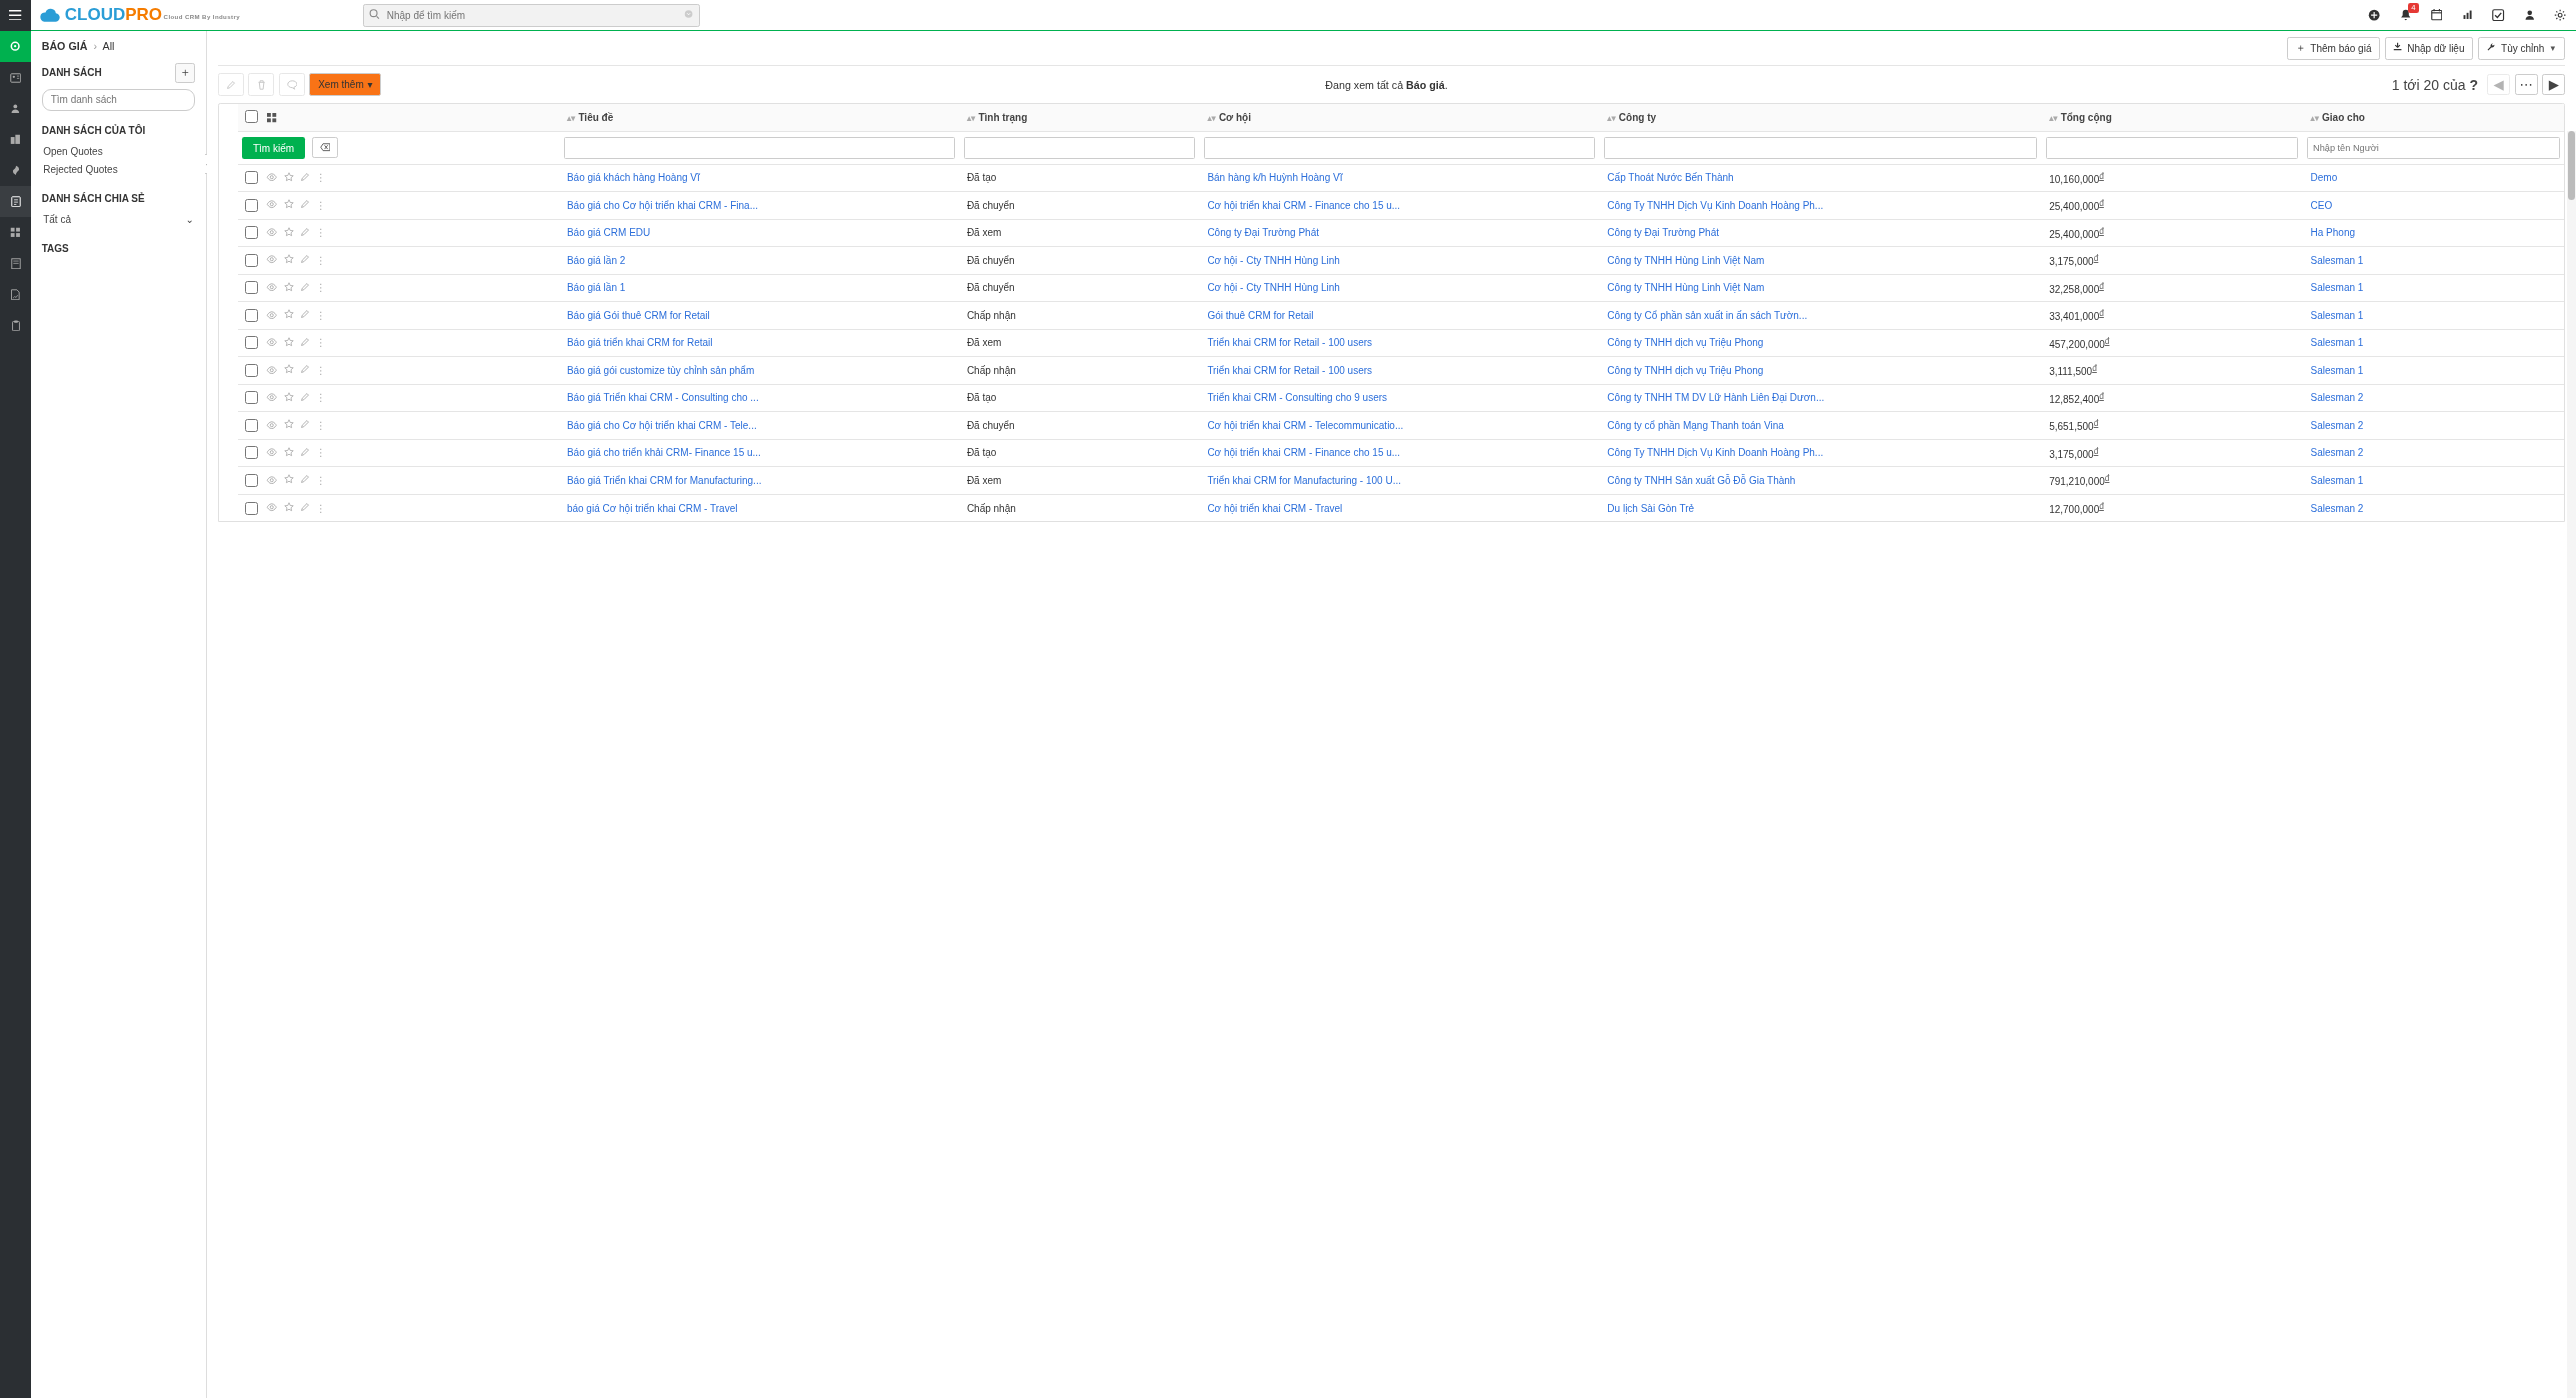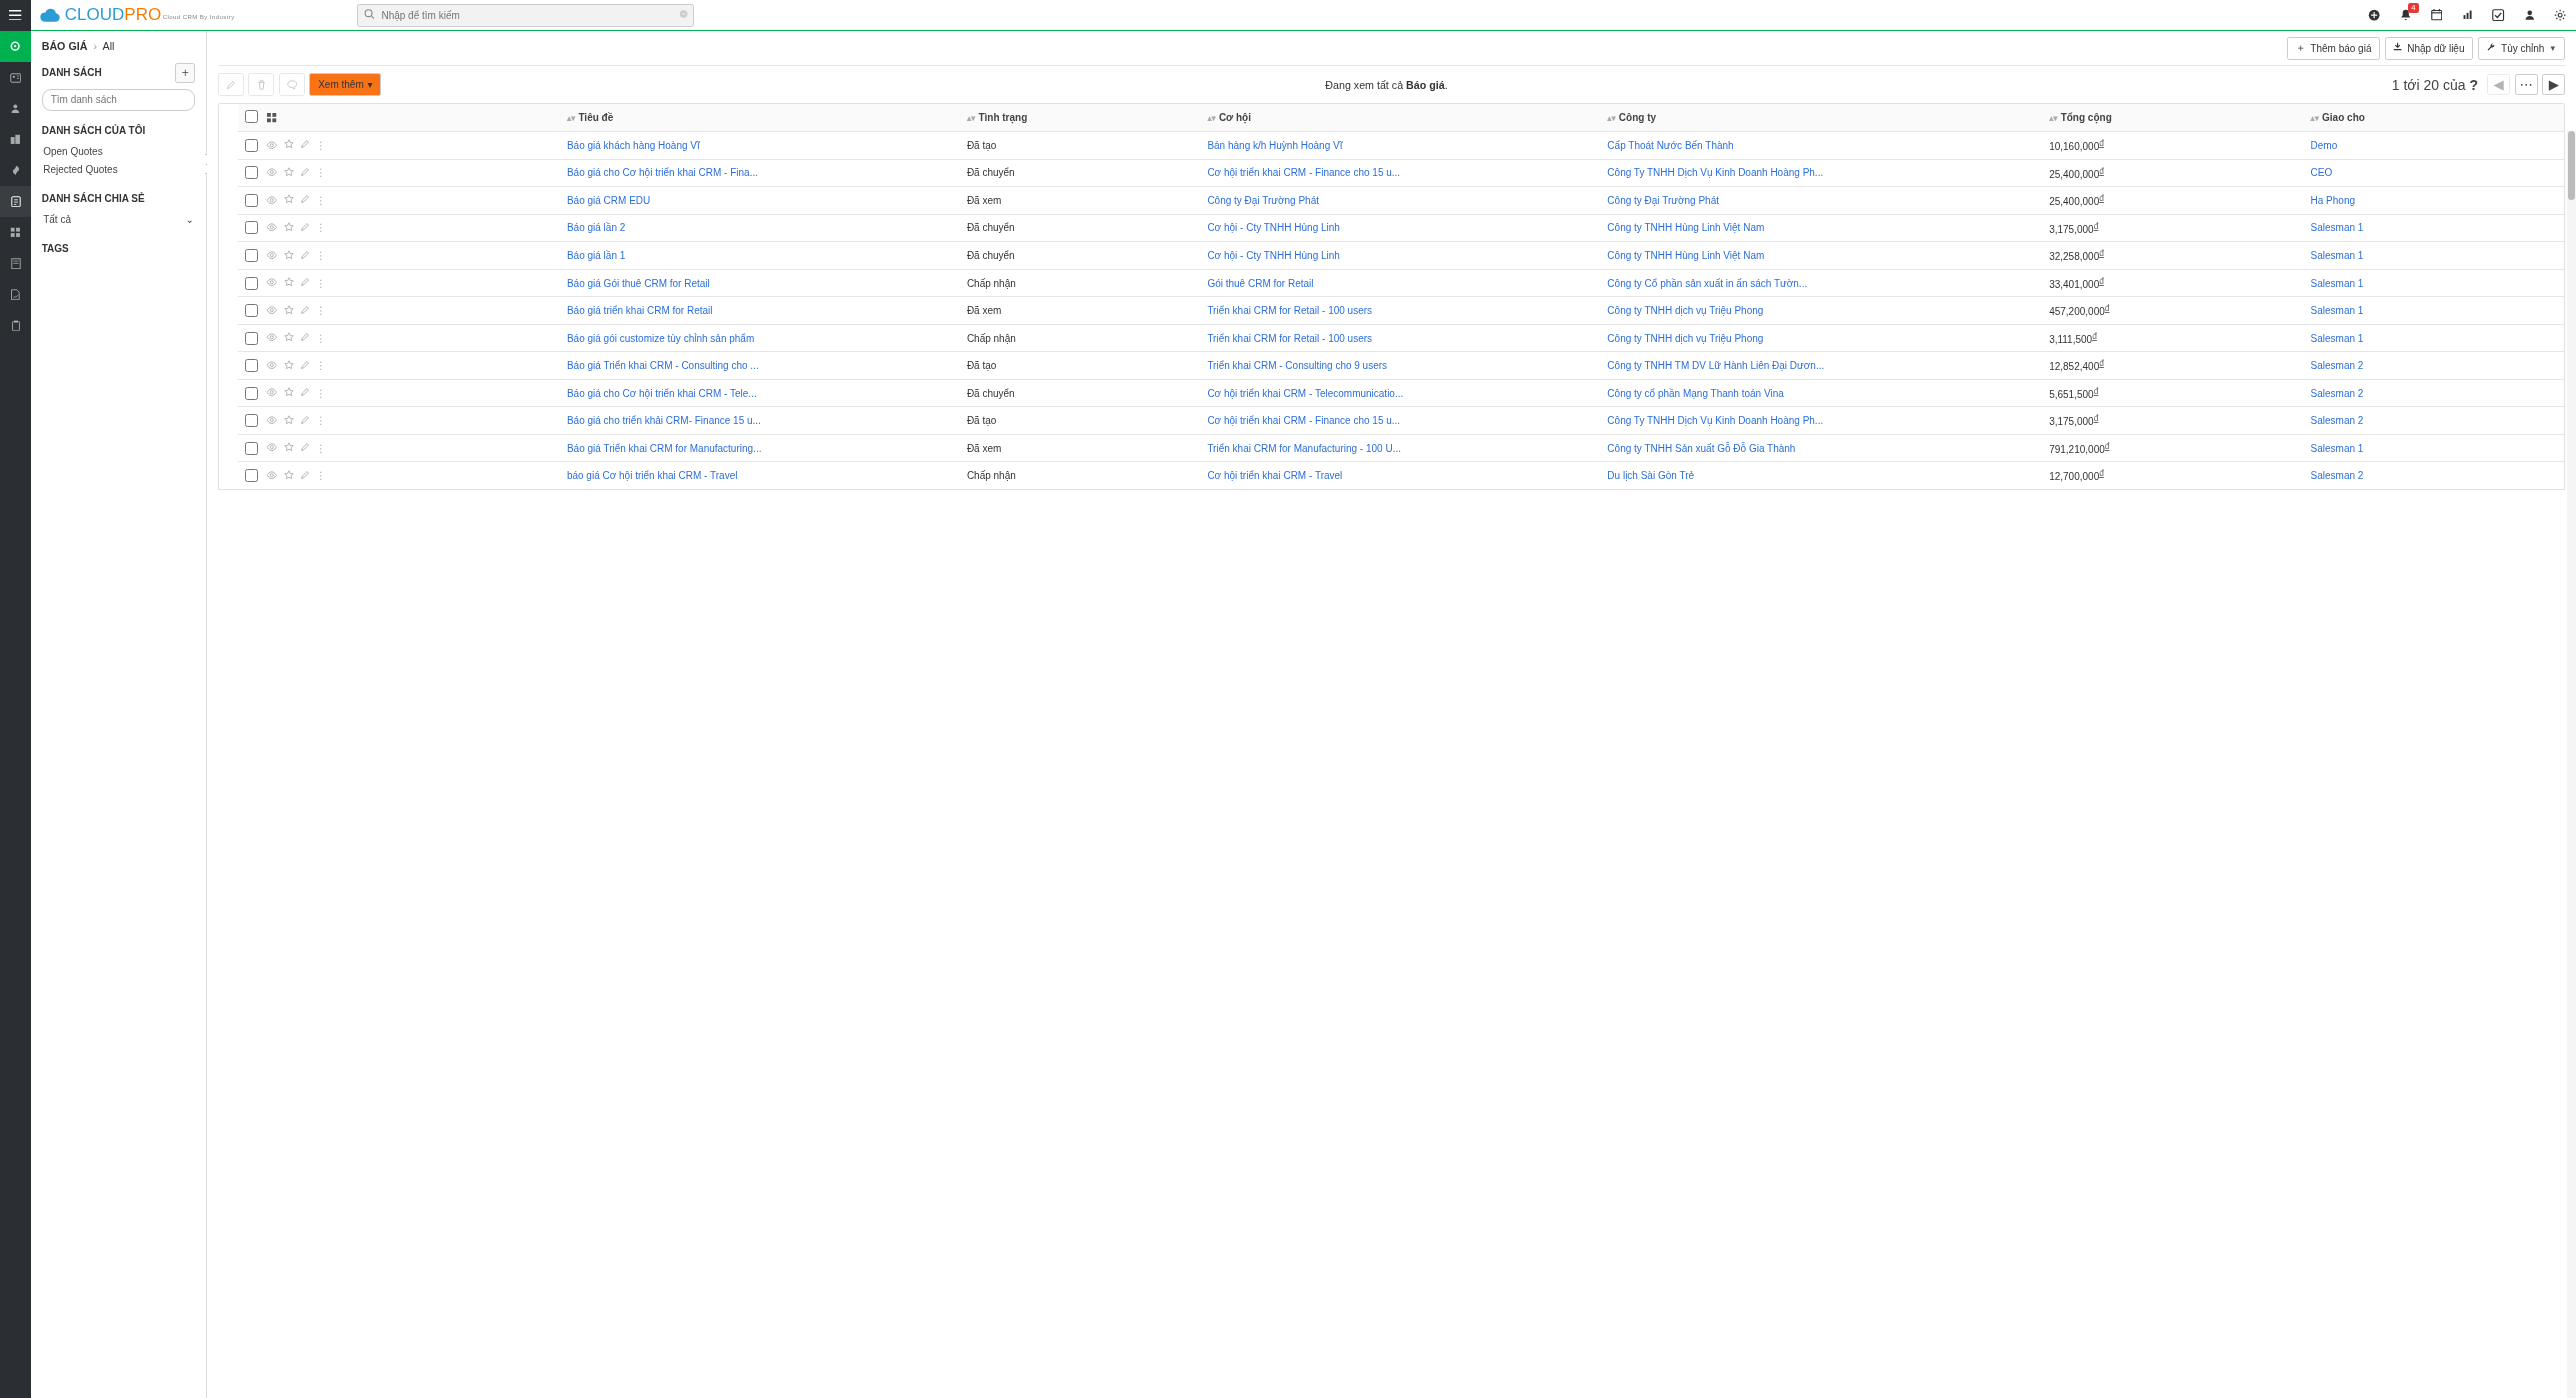--- a/index.html
+++ b/index.html
@@ -2,21 +2,21 @@
 <html style="font-size:12.3px"><head>
 <meta charset="utf-8">
 <style>
   * { box-sizing: border-box; margin: 0; padding: 0; }
   body { font-family: -apple-system, BlinkMacSystemFont, "Segoe UI", Arial, sans-serif; font-size: 10px; color: #333; background: #f5f5f5; }
   a { color: #2b6eda; text-decoration: none; cursor: pointer; }
 
   
   .topbar { display: flex; align-items: center; height: 31px; background: #fff; border-bottom: 1.5px solid #00b14f; }
   .hamburger { width: 31px; height: 31px; background: #2b2f33; display: flex; align-items: center; justify-content: center; color: #fff; cursor: pointer; }
-  .logo { display: flex; align-items: center; padding: 0 7.7px; font-weight: normal; font-size: 17px; }
+  .logo { display: flex; align-items: center; padding: 0 7.7px; font-weight: bold; font-size: 17px; }
   .logo-c { color: #2b9dd6; }
   .logo-p { color: #f57c00; }
   .logo-sub { font-size: 6.1px; color: #888; letter-spacing: 0.4px; margin-left: 1.5px; align-self: flex-end; margin-bottom: 4.6px; }
   .searchbox { margin-left: 115px; position: relative; width: 337px; }
   .searchbox input { width: 100%; height: 23px; border: 0.8px solid #ccc; background: #f2f2f2; padding: 0 23px 0 23px; border-radius: 2.3px; font-size: 10px; }
   .searchbox .sicon { position: absolute; left: 6.1px; top: 50%; transform: translateY(-50%); color: #888; }
   .searchbox .caret { position: absolute; right: 6.1px; top: 50%; transform: translateY(-50%); color: #888; }
   .topicons { margin-left: auto; display: flex; align-items: center; }
   .topicons .ticon { width: 31px; height: 31px; display: flex; align-items: center; justify-content: center; color: #333; cursor: pointer; position: relative; font-size: 11.5px; }
   .badge { position: absolute; top: 3.1px; right: 2.3px; background: #e53935; color: #fff; font-size: 7.7px; padding: 0 3.1px; border-radius: 2.3px; line-height: 10px; }
@@ -347,20 +347,37 @@
                     <rect x="7" y="7" width="5" height="5" fill="#555"></rect>
                   </svg></span>
             </th>
             <th><span class="sorter">▴▾</span><span>Tiêu đề</span></th>
             <th><span class="sorter">▴▾</span><span>Tình trạng</span></th>
             <th><span class="sorter">▴▾</span><span>Cơ hội</span></th>
             <th><span class="sorter">▴▾</span><span>Công ty</span></th>
             <th><span class="sorter">▴▾</span><span>Tổng cộng</span></th>
             <th><span class="sorter">▴▾</span><span>Giao cho</span></th>
           </tr>
+          <tr class="filter-row">
+            <td>
+              <button class="search-btn">Tìm kiếm</button>
+              <button class="clear-btn">
+                  <svg width="10.7" height="8.4" viewBox="0 0 14 11">
+                    <path d="M4 1h9v9H4L1 5.5z" fill="none" stroke="#555" stroke-width="1.2"></path>
+                    <path d="M6 3l4 5M10 3l-4 5" stroke="#555" stroke-width="1.2"></path>
+                  </svg>
+                </button>
+            </td>
+            <td><input class="filter-input" style=""></td>
+            <td><input class="filter-input" style=""></td>
+            <td><input class="filter-input" style=""></td>
+            <td><input class="filter-input" style=""></td>
+            <td><input class="filter-input" style=""></td>
+            <td><input class="filter-input" placeholder="Nhập tên Người" style=""></td>
+          </tr>
         </thead>
         <tbody id="grid-body">
             <tr>
               <td>
                 <div class="row-actions">
                   <input type="checkbox" style="">
                   <span class="ra"><svg width="11.5" height="8.4" viewBox="0 0 15 11">
                       <path d="M7.5 1C4 1 1.5 5.5 1.5 5.5S4 10 7.5 10 13.5 5.5 13.5 5.5 11 1 7.5 1z" fill="none" stroke="#aaa" stroke-width="1.2"></path>
                       <circle cx="7.5" cy="5.5" r="2" fill="none" stroke="#aaa" stroke-width="1.2"></circle>
                     </svg></span>

